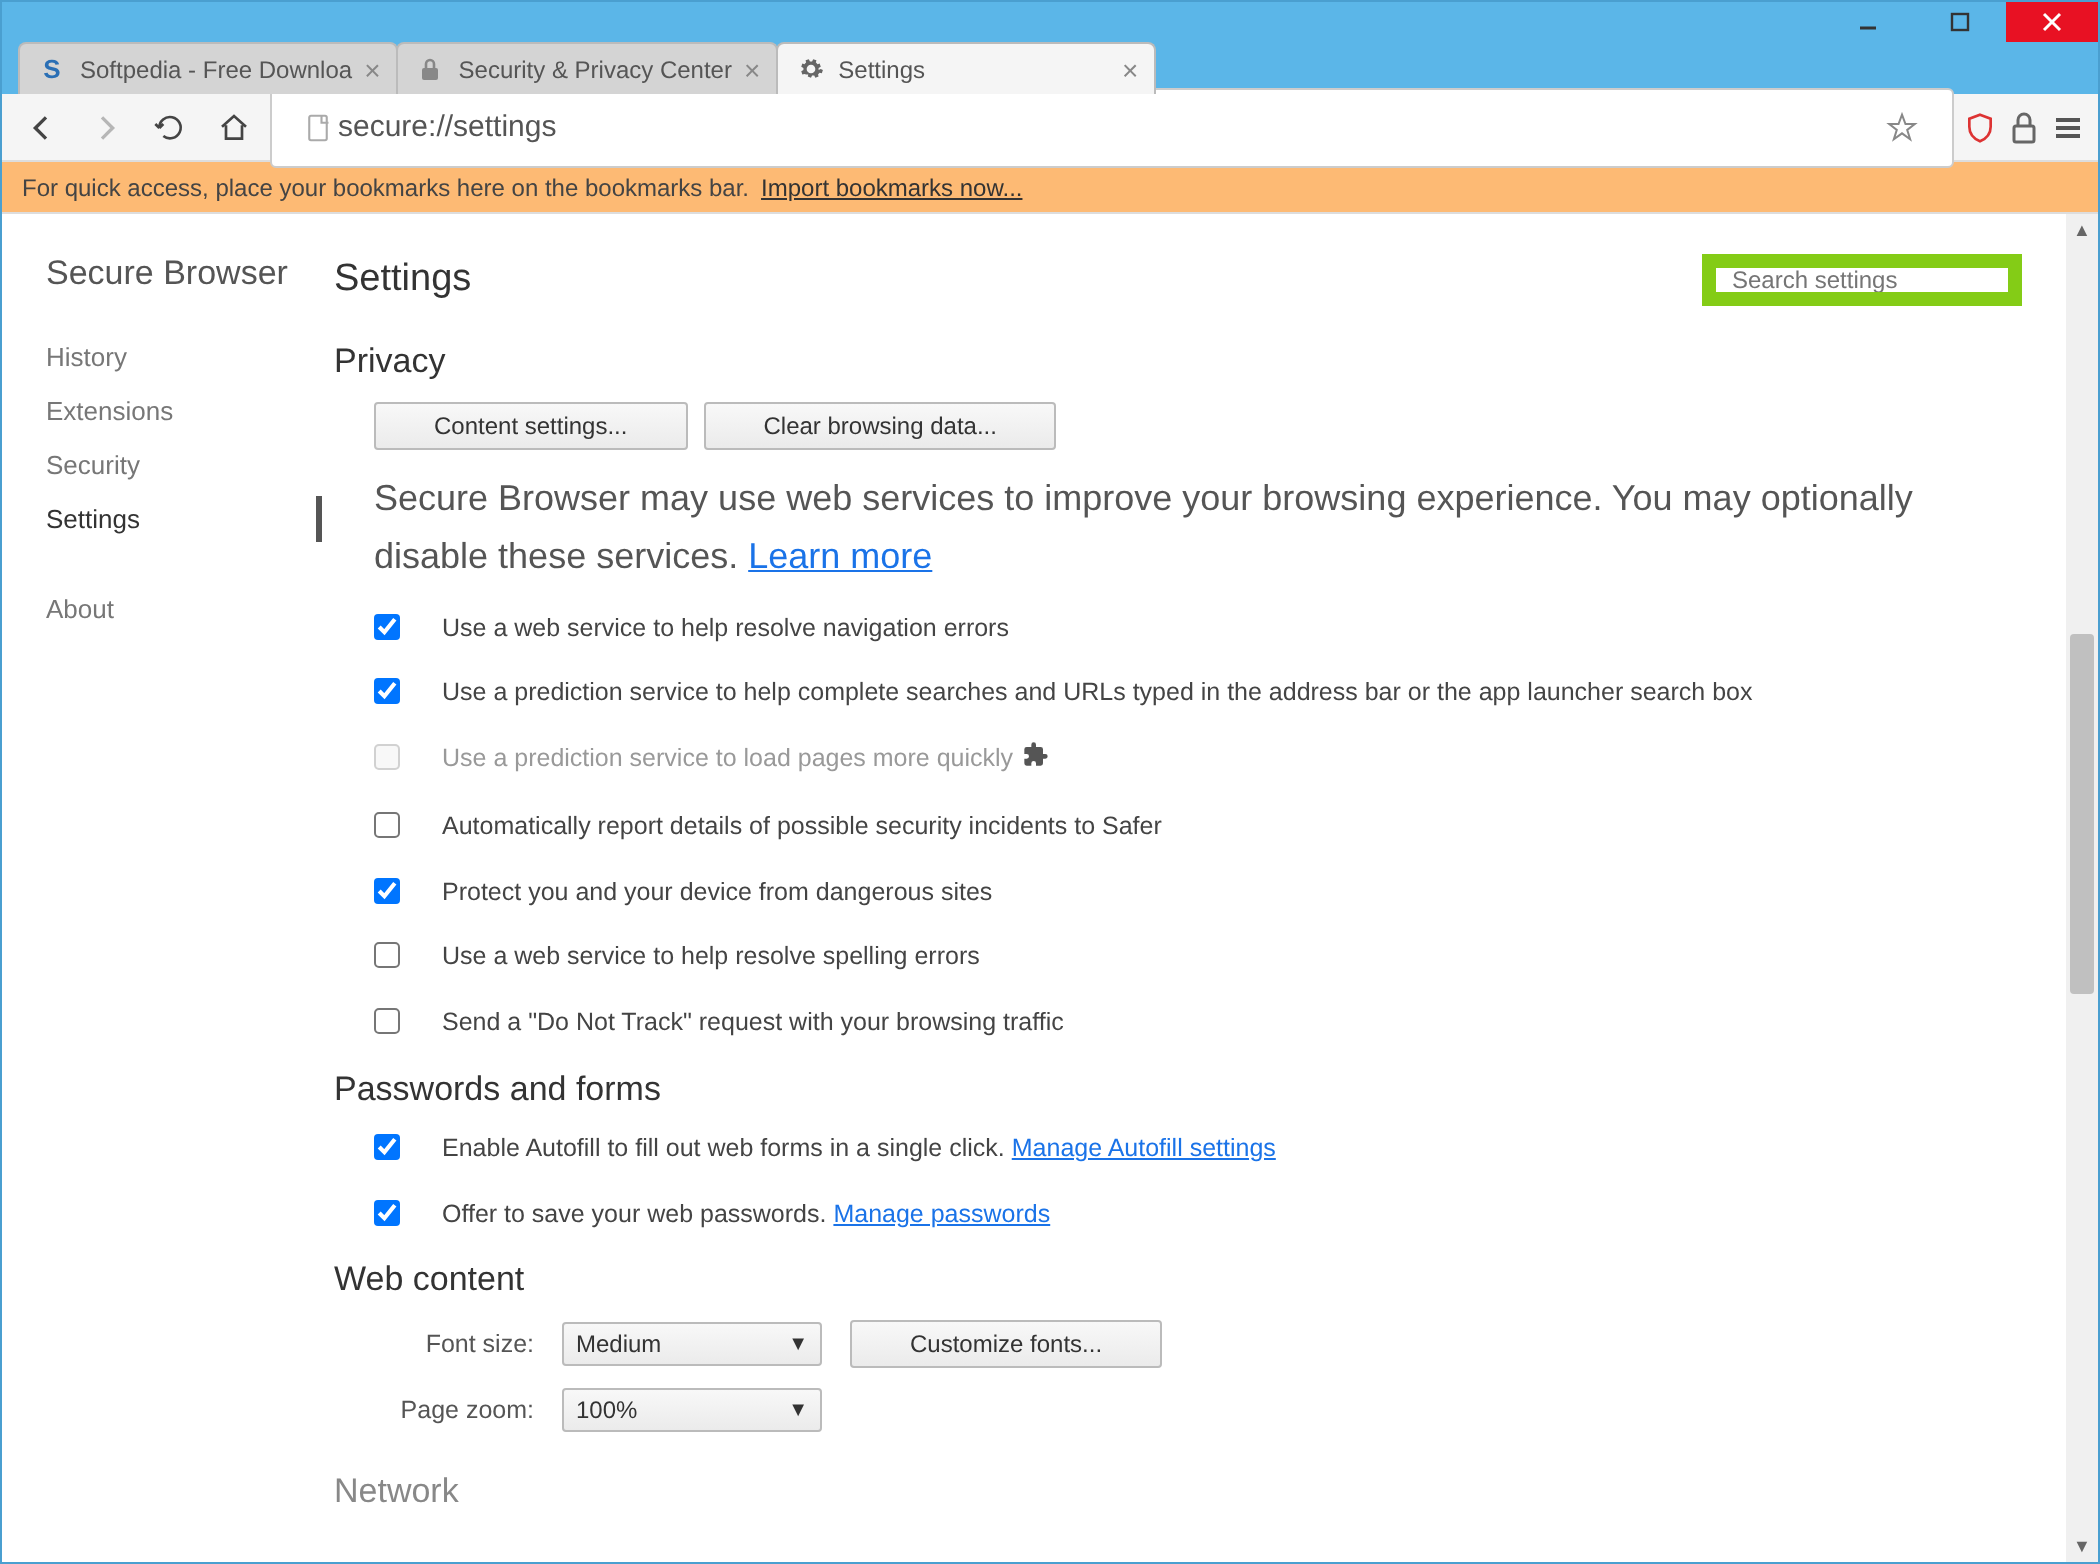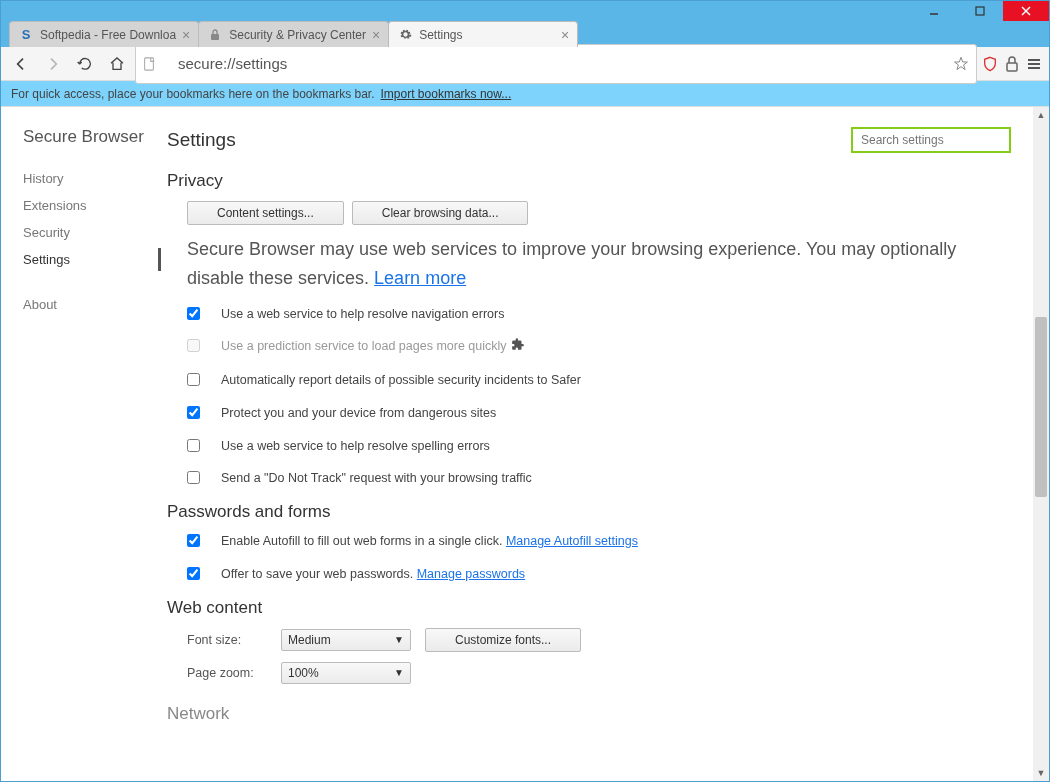--- a/index.html
+++ b/index.html
@@ -12,48 +12,48 @@
 .win-btn svg { width: 10px; height: 10px; }
 .tab-strip { height: 26px; background: #5bb6e8; display: flex; align-items: flex-end; padding-left: 8px; gap: 0; }
 .tab { height: 26px; min-width: 190px; background: #d4d4d4; border-radius: 4px 4px 0 0; display: flex; align-items: center; padding: 0 8px; gap: 6px; font-size: 12px; color: #555; border: 1px solid #bbb; border-bottom: none; margin-right: -1px; position: relative; }
 .tab.active { background: #f5f5f5; z-index: 2; }
 .tab-close { margin-left: auto; font-size: 14px; color: #888; }
 .tab-favicon { width: 16px; height: 16px; display: inline-flex; align-items: center; justify-content: center; }
 .toolbar { height: 34px; background: #f5f5f5; border-bottom: 1px solid #ddd; display: flex; align-items: center; padding: 0 6px; gap: 4px; }
 .nav-btn { width: 28px; height: 28px; display: flex; align-items: center; justify-content: center; border-radius: 3px; }
 .nav-btn svg { width: 16px; height: 16px; }
 .nav-btn.disabled { opacity: 0.35; }
-.omnibox { flex: 1; height: 40px; border: 1px solid #ccc; border-radius: 3px; background: #fff; display: flex; align-items: center; padding: 0 6px; gap: 22px; font-size: 15px; color: #555; }
+.omnibox { flex: 1; height: 40px; border: 1px solid #ccc; border-radius: 3px; background: #fff; display: flex; align-items: center; padding: 0 16px; gap: 3px; font-size: 15px; color: #555; }
 .omnibox-icon { width: 14px; height: 14px; }
 .omnibox-right { margin-left: auto; display: flex; gap: 8px; align-items: center; }
 .toolbar-icon { width: 18px; height: 18px; display: inline-flex; align-items: center; justify-content: center; }
-.bookmarks-bar { height: 26px; background: #7dd3fc; border-bottom: 1px solid #ddd; display: flex; align-items: center; padding: 0 10px; font-size: 12px; color: #444; gap: 6px; }
+.bookmarks-bar { height: 26px; background: #fdba74; border-bottom: 1px solid #ddd; display: flex; align-items: center; padding: 0 10px; font-size: 12px; color: #444; gap: 6px; }
 .bookmarks-bar a { color: #333; text-decoration: underline; }
 .content-area { display: flex; height: calc(782px - 20px - 26px - 34px - 26px - 2px); background: #fff; position: relative; }
 .sidebar { width: 160px; padding: 20px 0 0 22px; }
 .brand { font-size: 17px; color: #555; margin-bottom: 18px; }
 .sidebar-item { font-size: 13px; color: #777; padding: 6px 0; cursor: pointer; }
 .sidebar-item.active { color: #333; font-weight: 400; position: relative; }
 .sidebar-item.active::after { content: ""; position: absolute; right: 0; top: 2px; bottom: 2px; width: 3px; background: #555; }
 .sidebar-gap { height: 18px; }
 .main { flex: 1; padding: 20px 28px 0 6px; overflow: hidden; position: relative; }
 .main-inner { height: 100%; overflow-y: hidden; padding-right: 10px; }
 .header-row { display: flex; align-items: center; margin-bottom: 18px; }
 .page-title { font-size: 19px; color: #333; }
-.search-settings { margin-left: auto; width: 160px; height: 26px; border: 2px solid #84cc16; padding: 0 8px; font-size: 12px; color: #888; }
+.search-settings { margin-left: auto; width: 160px; height: 26px; border: 7px solid #84cc16; padding: 0 8px; font-size: 12px; color: #888; }
 .section-title { font-size: 17px; color: #333; margin: 14px 0 10px 0; }
 .button-row { display: flex; gap: 8px; margin: 8px 0 10px 20px; }
 .button { background: linear-gradient(#f8f8f8, #ebebeb); border: 1px solid #bbb; border-radius: 2px; padding: 4px 29px; font-size: 12px; color: #333; cursor: pointer; }
 .explain { font-size: 18px; color: #555; margin: 0 0 12px 20px; line-height: 1.6; max-width: 780px; }
 .explain a, .link { color: #1a73e8; text-decoration: underline; cursor: pointer; }
 .checkbox-row { display: flex; align-items: flex-start; gap: 21px; margin: 0 0 14px 20px; font-size: 12.5px; color: #444; max-width: 780px; line-height: 1.5; }
 .checkbox-row input[type=checkbox] { margin-top: 2px; }
 .checkbox-row.disabled { color: #999; }
 .puzzle { display: inline-block; margin-left: 4px; vertical-align: middle; }
-.field-row { display: flex; align-items: center; gap: 14px; margin: 0 0 10px 20px; font-size: 12.5px; }
+.field-row { display: flex; align-items: center; gap: 14px; margin: 0 0 10px 20px; font-size: 12.5px; text-align: right; }
 .field-label { width: 80px; color: #555; }
 .select { background: linear-gradient(#f8f8f8, #ebebeb); border: 1px solid #bbb; border-radius: 2px; padding: 3px 6px; font-size: 12px; min-width: 130px; display: flex; justify-content: space-between; align-items: center; gap: 34px; }
 .select .caret { font-size: 10px; }
 .scroll-track { position: absolute; right: 0; top: 0; bottom: 0; width: 16px; background: #f0f0f0; }
 .scroll-thumb { position: absolute; right: 2px; width: 12px; top: 210px; height: 180px; background: #c0c0c0; border-radius: 2px; }
 .scroll-arrow { position: absolute; right: 0; width: 16px; height: 16px; display: flex; align-items: center; justify-content: center; font-size: 9px; color: #666; }
 .scroll-arrow.up { top: 0; }
 .scroll-arrow.down { bottom: 0; }
 </style>
 </head>
@@ -193,20 +193,24 @@
         </div>
         <div class="explain">
           <span>Secure Browser may use web services to improve your browsing experience. You may optionally disable these services. </span><a class="link">Learn more</a>
         </div>
 
         <div id="privacy-checks">
             <div class="checkbox-row">
               <input type="checkbox" checked="" style="">
               <span>Use a web service to help resolve navigation errors</span>
             </div>
+            <div class="checkbox-row">
+              <input type="checkbox" checked="" style="">
+              <span>Use a prediction service to help complete searches and URLs typed in the address bar or the app launcher search box</span>
+            </div>
             <div class="checkbox-row disabled">
               <input type="checkbox" disabled="" style="">
               <span>Use a prediction service to load pages more quickly<span class="puzzle"><svg width="14" height="14" viewBox="0 0 24 24">
                     <path fill="#555" d="M10 2a2 2 0 012 2v2h4a2 2 0 012 2v4h2a2 2 0 110 4h-2v4a2 2 0 01-2 2h-4v-2a2 2 0 10-4 0v2H4a2 2 0 01-2-2v-4h2a2 2 0 100-4H2V8a2 2 0 012-2h4V4a2 2 0 012-2z"></path>
                   </svg></span></span>
             </div>
             <div class="checkbox-row">
               <input type="checkbox" style="">
               <span>Automatically report details of possible security incidents to Safer</span>
             </div>

